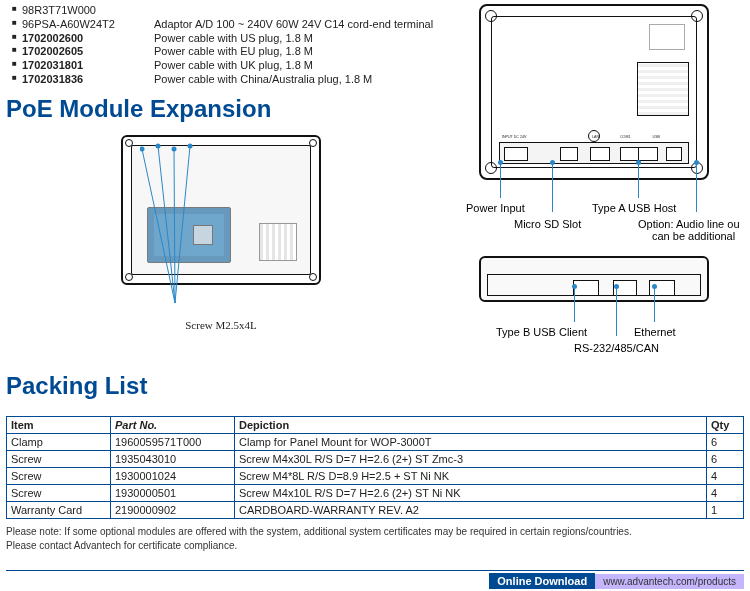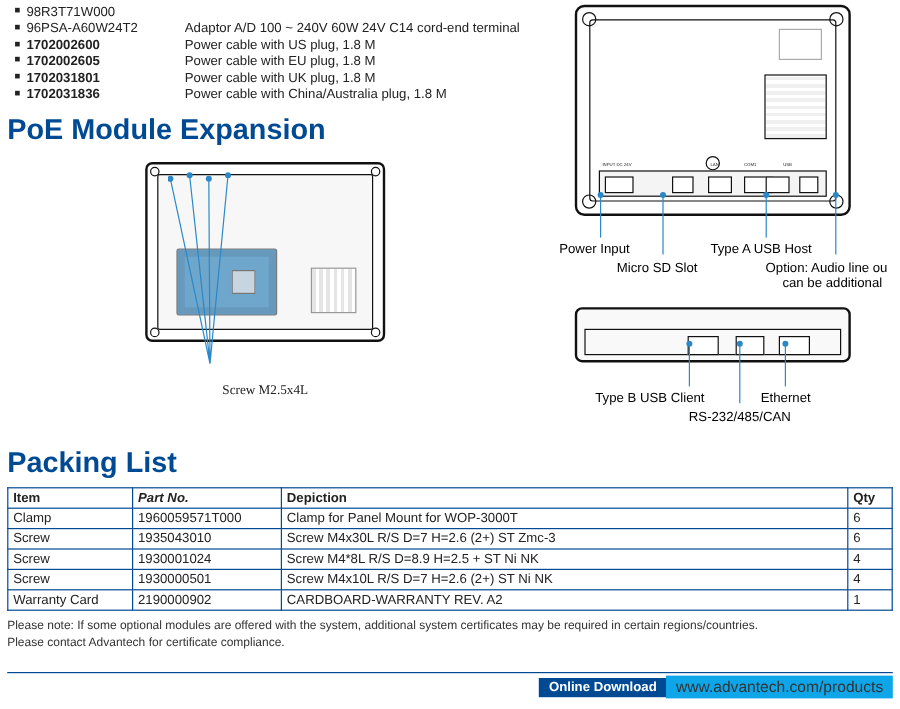--- a/index.html
+++ b/index.html
@@ -110,21 +110,21 @@
   .front::before { content:''; position:absolute; left:6px; right:6px; bottom:4px; top:16px; border:1.5px solid #111; }
   .front .fport { position:absolute; top:22px; height:14px; border:1px solid #111; background:#fff; }
   .fp1 { left: 92px; width: 24px; }
   .fp2 { left: 132px; width: 22px; }
   .fp3 { left: 168px; width: 24px; }
 
   .front-caps { position:relative; width:300px; margin:4px auto 0 auto; height:60px; }
 
   
   table.packing {
-    width: 100%; border-collapse: collapse; font-size: 11px; margin-top: 6px;
+    width: 100%; border-collapse: collapse; font-size: 11px; margin-top: 16px;
     border-top: 1.5px solid #004a93;
     border-bottom: 1.5px solid #004a93;
   }
   table.packing th, table.packing td {
     border: 1px solid #004a93; padding: 2px 4px; text-align: left;
   }
   table.packing th { font-weight: 700; }
   table.packing th:nth-child(1){ width: 95px; }
   table.packing th:nth-child(2){ width: 115px; font-style: italic; }
   table.packing th:nth-child(4){ width: 28px; }
@@ -135,21 +135,21 @@
     margin-top: 18px;
     border-top: 1px solid #004a93;
     padding-top: 2px;
     display: flex; justify-content: flex-end; align-items: center;
     gap: 0;
   }
   .footer .dl {
     background: #004a93; color: #fff; font-weight: 700; font-size: 11px;
     padding: 2px 8px;
   }
-  .footer .url { background: #0ea5e9; color: #333; font-size: 13px; padding: 2px 8px; }
+  .footer .url { background: #c4b5fd; color: #333; font-size: 10px; padding: 2px 8px; }
 </style>
 </head>
 <body>
 
 <div class="top">
   <div class="left-col">
     <div class="acc-list" id="acc-list">
         <div class="acc-row">
           <span class="dot">■</span>
           <span class="sku ">98R3T71W000</span>

